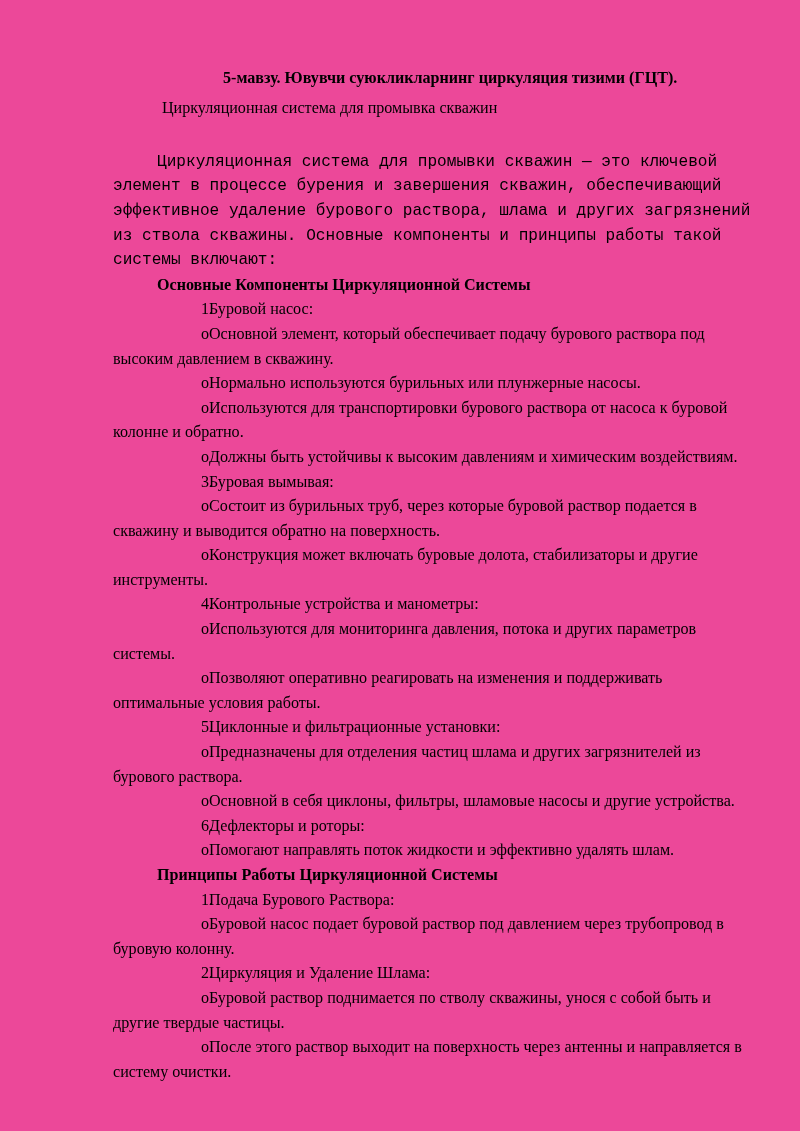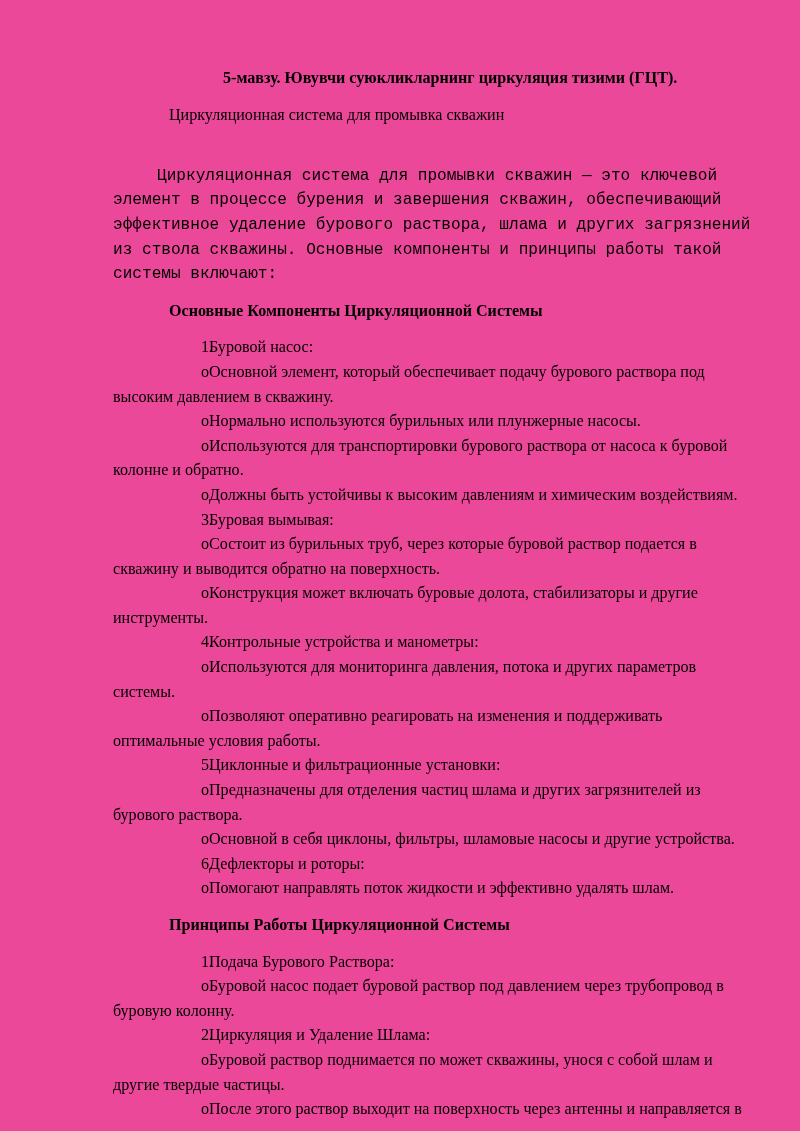--- a/index.html
+++ b/index.html
@@ -31,32 +31,32 @@
   }
   
   .doc-title {
     font-weight: bold;
     text-align: left;
     text-indent: 110px;
     margin: 0;
   }
   .subtitle {
     text-indent: 44px;
-    margin: 12px;
+    margin: 5px;
   }
   .spacer {
     height: 24.6px;
   }
   .para {
     margin: 0;
     text-indent: 44px;
     font-family: Liberation Mono, monospace;
   }
   .section-head {
-    margin: 12px;
+    margin: 0;
     font-weight: bold;
     text-indent: 44px;
   }
   
   .item {
     margin: 0;
     padding: 0;
     text-indent: 44px;
   }
   .item .marker {
@@ -105,18 +105,18 @@
         <p class="item sub"><span class="marker">o</span><span class="itxt">Позволяют оперативно реагировать на изменения и поддерживать оптимальные условия работы.</span></p>
         <p class="item"><span class="marker">5.</span><span class="itxt b">Циклонные и фильтрационные установки</span><span class="itxt">:</span></p>
         <p class="item sub"><span class="marker">o</span><span class="itxt">Предназначены для отделения частиц шлама и других загрязнителей из бурового раствора.</span></p>
         <p class="item sub"><span class="marker">o</span><span class="itxt">Основной в себя циклоны, фильтры, шламовые насосы и другие устройства.</span></p>
         <p class="item"><span class="marker">6.</span><span class="itxt b">Дефлекторы и роторы</span><span class="itxt">:</span></p>
         <p class="item sub"><span class="marker">o</span><span class="itxt">Помогают направлять поток жидкости и эффективно удалять шлам.</span></p>
         <p class="section-head">Принципы Работы Циркуляционной Системы</p>
         <p class="item"><span class="marker">1.</span><span class="itxt b">Подача Бурового Раствора</span><span class="itxt">:</span></p>
         <p class="item sub"><span class="marker">o</span><span class="itxt">Буровой насос подает буровой раствор под давлением через трубопровод в буровую колонну.</span></p>
         <p class="item"><span class="marker">2.</span><span class="itxt b">Циркуляция и Удаление Шлама</span><span class="itxt">:</span></p>
-        <p class="item sub"><span class="marker">o</span><span class="itxt">Буровой раствор поднимается по может скважины, унося с собой шлам и другие твердые частицы.</span></p>
+        <p class="item sub"><span class="marker">o</span><span class="itxt">Буровой раствор поднимается по стволу скважины, унося с собой быть и другие твердые частицы.</span></p>
         <p class="item sub"><span class="marker">o</span><span class="itxt">После этого раствор выходит на поверхность через антенны и направляется в систему очистки.</span></p>
       </div>
 
   </div>
 </div>
 
 </body></html>

